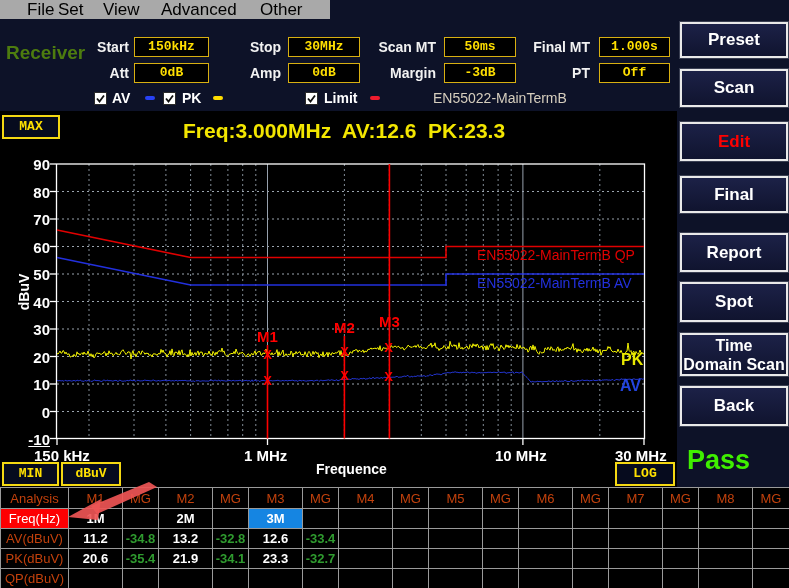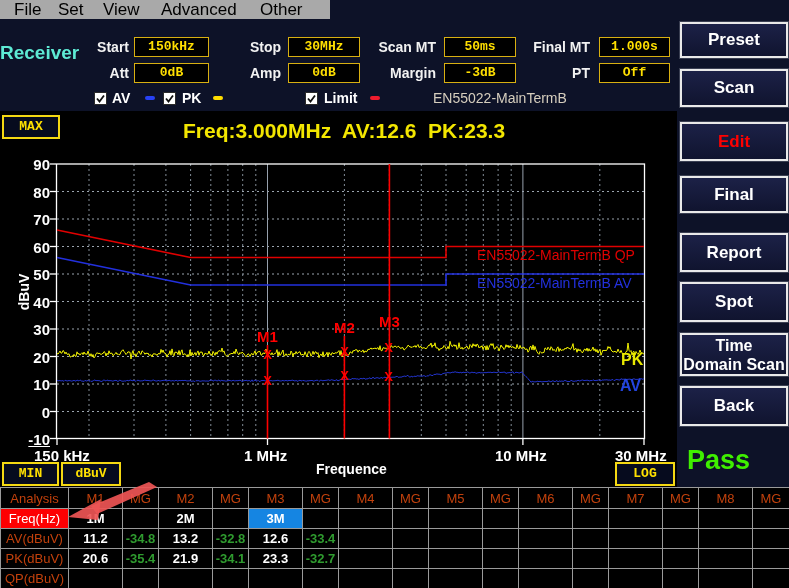--- a/index.html
+++ b/index.html
@@ -37,28 +37,28 @@
           font-size:13px;color:#fff;overflow:hidden;white-space:nowrap;}
   #tbl td.h{color:#c2410c;font-weight:normal;}
   #tbl td.v{font-weight:bold;}
   #tbl td.g{color:#2f9b2f;font-weight:bold;}
 </style>
 </head>
 <body>
 <div id="win">
 
   <div class="abs" id="menubar">
-    <span style="left:14px;text-align:right;">File</span>
+    <span style="left:27px;text-align:right;">File</span>
     <span style="left:58px;">Set</span>
     <span style="left:103px;">View</span>
     <span style="left:161px;">Advanced</span>
     <span style="left:260px;">Other</span>
   </div>
 
-  <div class="abs" style="left:0;top:42px;color:#5eead4;font-size:19px;font-weight:bold;">Receiver</div>
+  <div class="abs" style="left:6px;top:42px;color:#4d7c0f;font-size:19px;font-weight:bold;">Receiver</div>
 
   <div class="abs flabel" style="left:59px;top:37px;width:70px;">Start</div>
   <div class="abs fbox" style="left:134px;top:37px;width:73px;">150kHz</div>
   <div class="abs flabel" style="left:211px;top:37px;width:70px;">Stop</div>
   <div class="abs fbox" style="left:288px;top:37px;width:70px;">30MHz</div>
   <div class="abs flabel" style="left:366px;top:37px;width:70px;">Scan MT</div>
   <div class="abs fbox" style="left:444px;top:37px;width:70px;">50ms</div>
   <div class="abs flabel" style="left:515px;top:37px;width:75px;">Final MT</div>
   <div class="abs fbox" style="left:599px;top:37px;width:69px;">1.000s</div>
 

